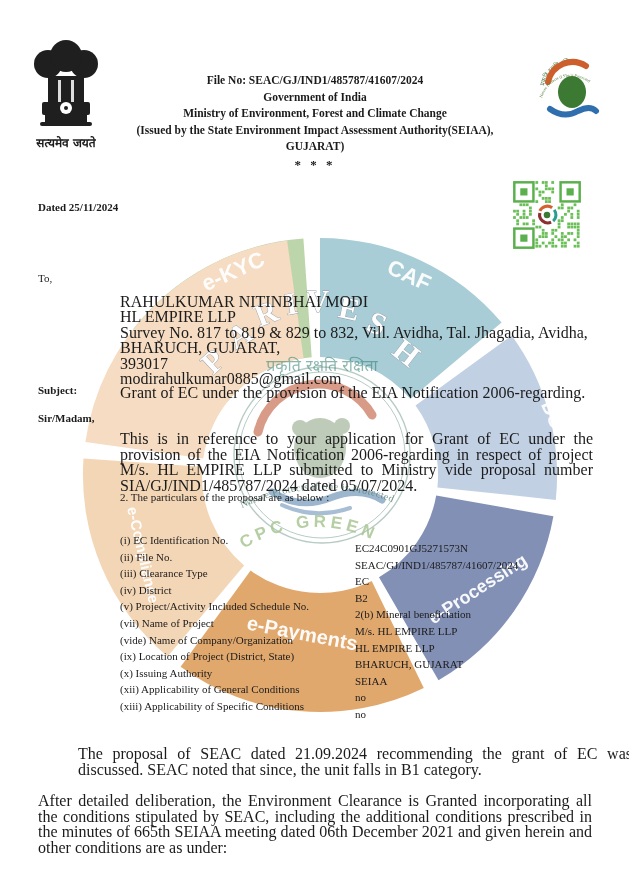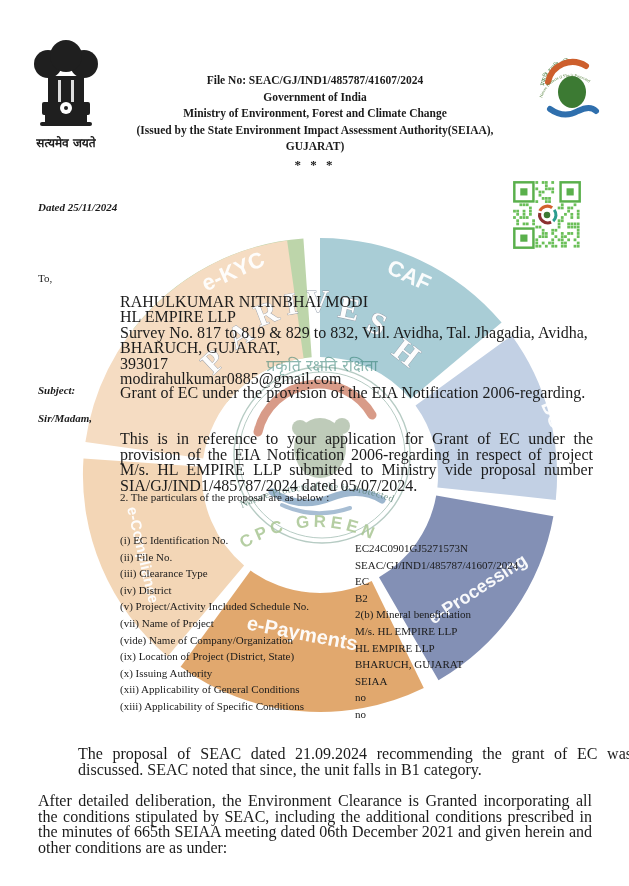--- a/index.html
+++ b/index.html
@@ -6,21 +6,21 @@
   body{
     width:629px;height:886px;position:relative;background:#ffffff;overflow:hidden;
     font-family:"Liberation Serif", serif;color:#1b1b1b;
   }
   .abs{position:absolute;}
   .layer{position:absolute;inset:0;}
   #watermark{z-index:0;pointer-events:none;}
   #content{z-index:1;}
   .hdr-center{left:110px;top:36px;width:410px;text-align:center;font-weight:bold;font-size:11.5px;line-height:16.5px;margin-top:36px;}
   .stars{font-size:13px;letter-spacing:3px;font-weight:bold;margin-top:2px;}
-  .b{font-weight:bold;font-style:italic;}
+  .b{font-weight:bold;}
   .body-txt{font-size:16px;line-height:15.6px;}
   .just{text-align:justify;}
   .tbl-row{position:relative;height:16.6px;font-size:11px;}
   .tbl-label{position:absolute;left:0;top:0;width:235px;font-weight:normal;}
   .tbl-value{position:absolute;left:235px;top:8px;width:240px;}
   .wm-seg-label{font-family:"Liberation Sans", sans-serif;font-weight:bold;fill:#ffffff;opacity:.95;}
   .wm-letter{font-family:"Liberation Serif", serif;font-weight:bold;font-size:31px;
     fill:#fdfdfd;stroke:#9099a6;stroke-width:.8;paint-order:stroke;text-anchor:middle;}
   .hindi{font-family:"DejaVu Sans", sans-serif;}
 </style>

